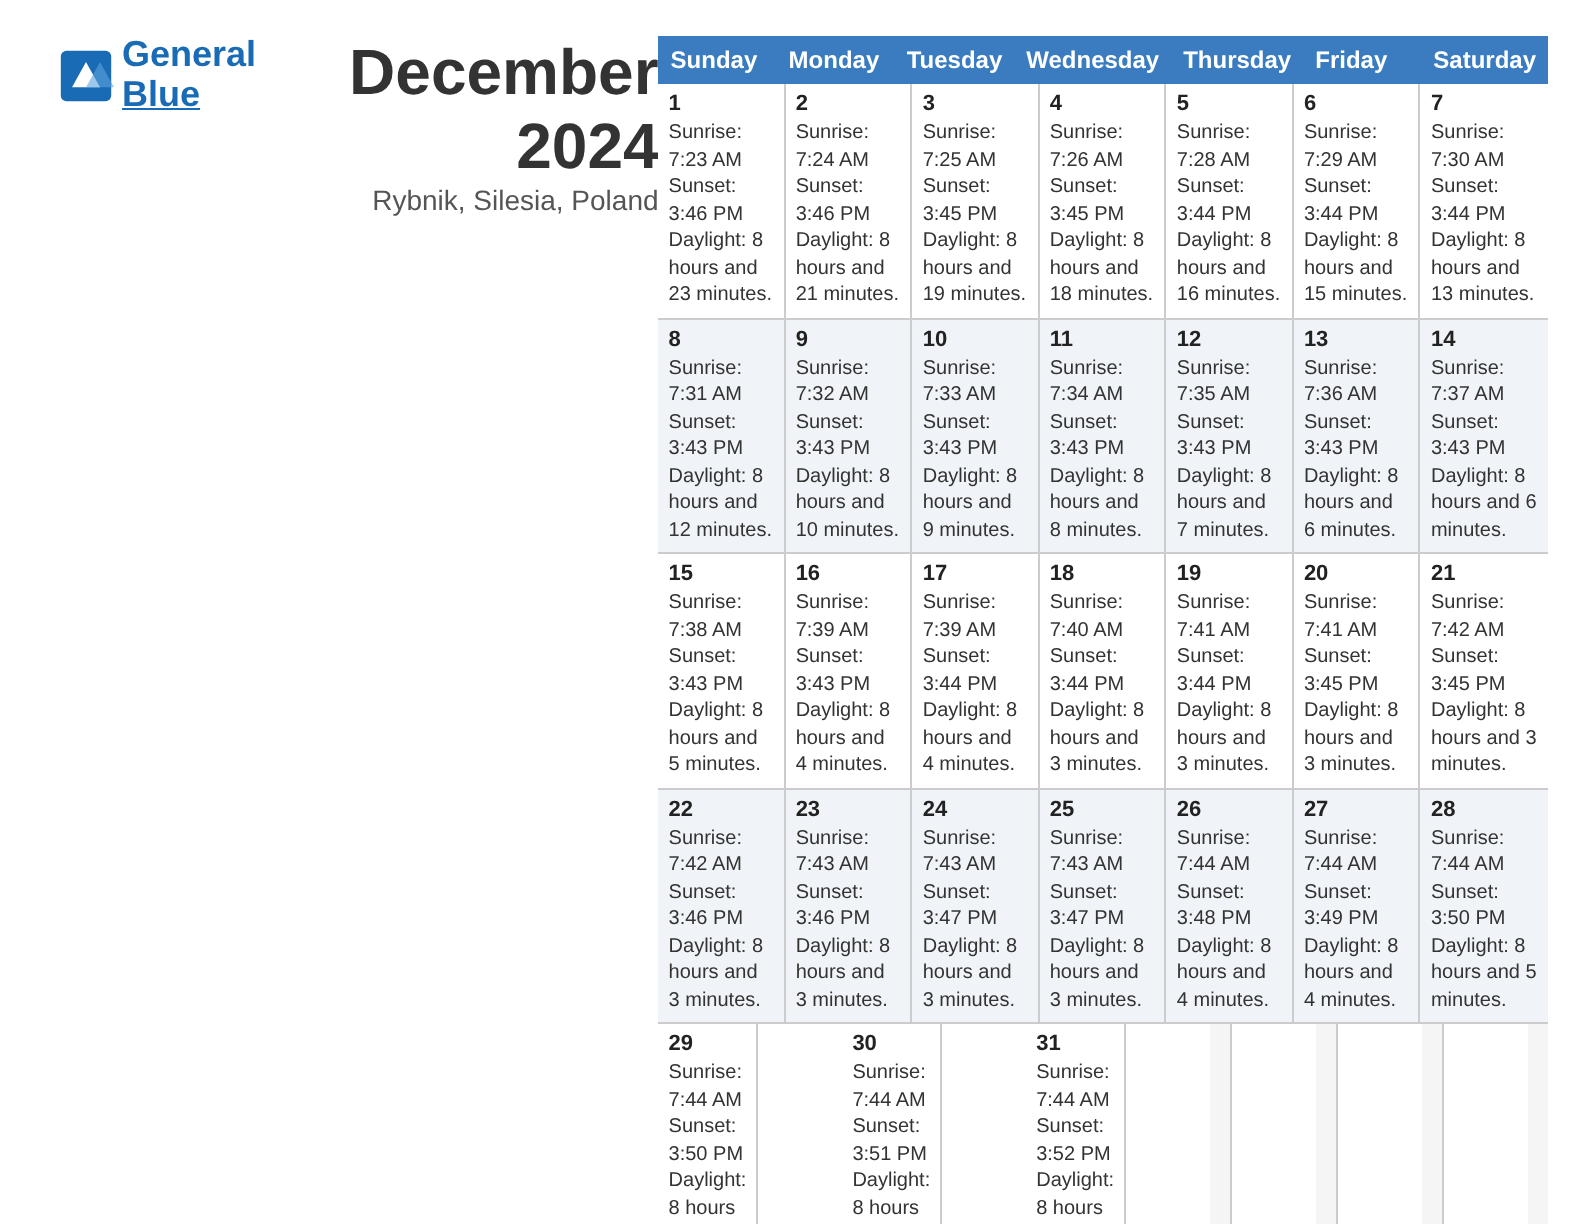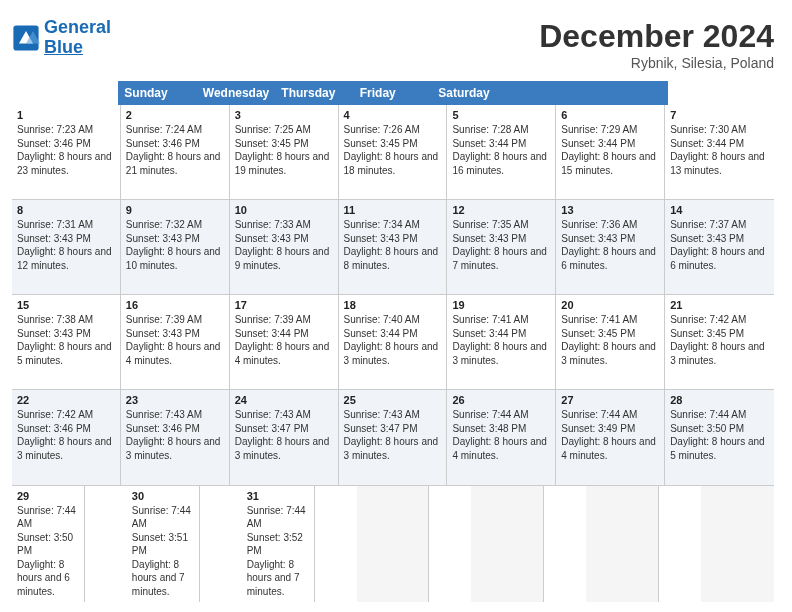--- a/index.html
+++ b/index.html
@@ -6,23 +6,22 @@
     body {
       font-family: Arial, sans-serif;
       background: #fff;
       width: 792px;
       height: 612px;
       overflow: hidden;
     }
     .page {
       width: 792px;
       height: 612px;
-      padding: 18px 18px 10px 12px;
-      display: flex;
-      flex-direction: column;
+      padding: 18px 18px 10px 29px;
+      display: flex;
     }
     .header {
       display: flex;
       justify-content: space-between;
       align-items: flex-start;
       margin-bottom: 10px;
     }
     .logo {
       display: flex;
       align-items: center;
@@ -138,20 +137,22 @@
     </div>
     <div class="title-block">
       <div class="month-title">December 2024</div>
       <div class="location">Rybnik, Silesia, Poland</div>
     </div>
   </div>
 
   <div class="calendar">
     <div class="cal-header">
       <div class="cal-header-cell">Sunday</div>
+      <div class="cal-header-cell">Monday</div>
+      <div class="cal-header-cell">Tuesday</div>
       <div class="cal-header-cell">Wednesday</div>
       <div class="cal-header-cell">Thursday</div>
       <div class="cal-header-cell">Friday</div>
       <div class="cal-header-cell">Saturday</div>
     </div>
     <div class="cal-body" id="cal-body">
     <div class="cal-week">
           <div class="cal-cell">
             <div class="day-num">1</div>
             <div class="cell-text">Sunrise: 7:23 AM<br>Sunset: 3:46 PM<br>Daylight: 8 hours and 23 minutes.</div>

